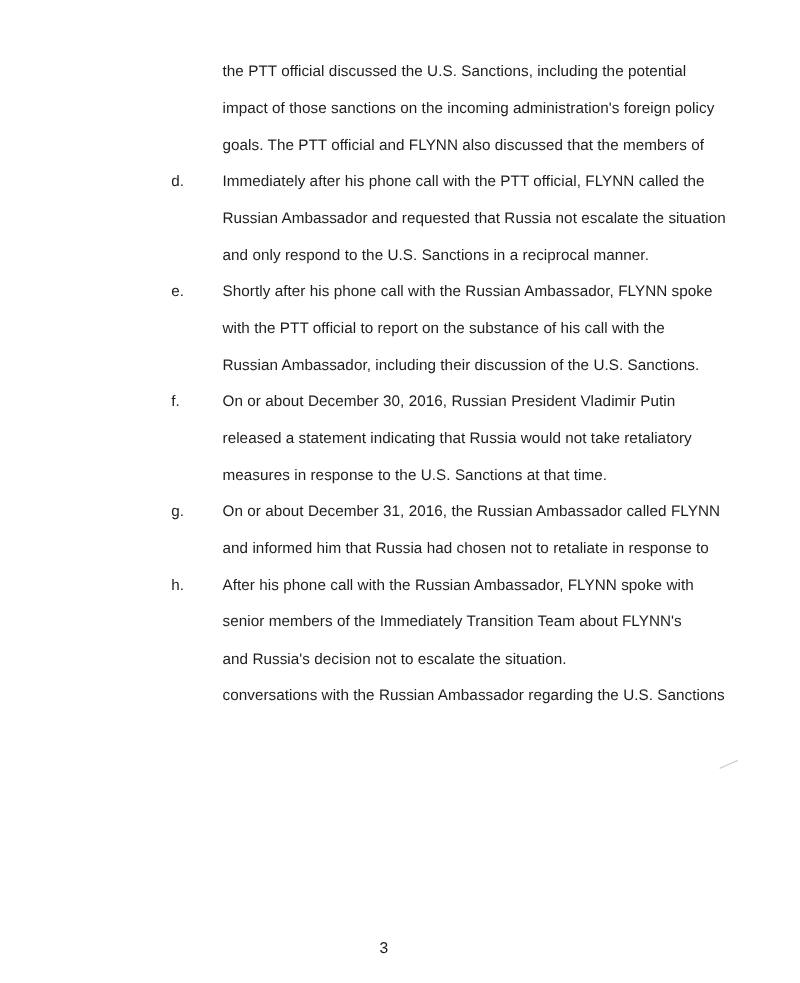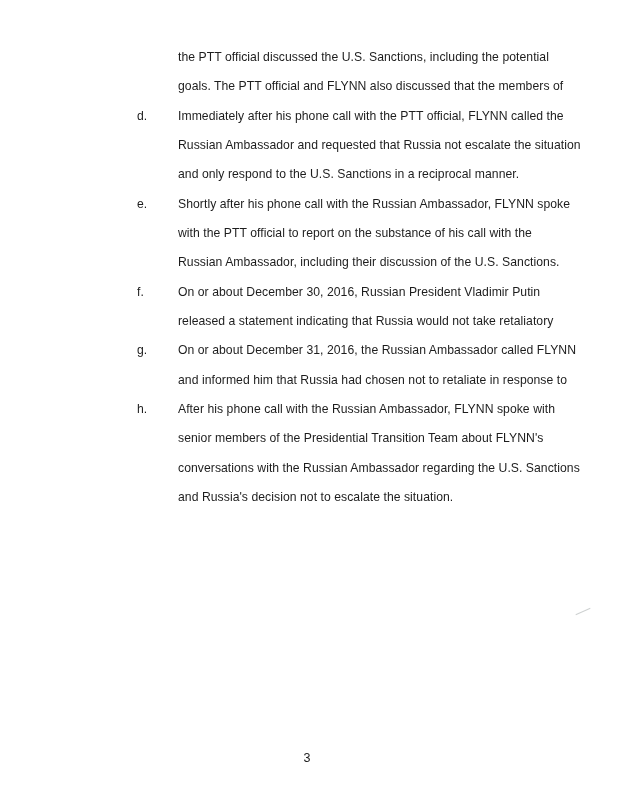--- a/index.html
+++ b/index.html
@@ -65,20 +65,21 @@
 </style>
 </head>
 <body>
 
 <div class="page">
 
   <div class="content">
 
     <div class="para">
       <div class="line">the PTT official discussed the U.S. Sanctions, including the potential</div>
+      <div class="line">impact of those sanctions on the incoming administration's foreign policy</div>
       <div class="line">goals. The PTT official and FLYNN also discussed that the members of</div>
     </div>
 
     <div class="para">
       <span class="item-label">d.</span>
       <div class="line">Immediately after his phone call with the PTT official, FLYNN called the</div>
       <div class="line">Russian Ambassador and requested that Russia not escalate the situation</div>
       <div class="line">and only respond to the U.S. Sanctions in a reciprocal manner.</div>
     </div>
 
@@ -86,34 +87,35 @@
       <span class="item-label">e.</span>
       <div class="line">Shortly after his phone call with the Russian Ambassador, FLYNN spoke</div>
       <div class="line">with the PTT official to report on the substance of his call with the</div>
       <div class="line">Russian Ambassador, including their discussion of the U.S. Sanctions.</div>
     </div>
 
     <div class="para">
       <span class="item-label">f.</span>
       <div class="line">On or about December 30, 2016, Russian President Vladimir Putin</div>
       <div class="line">released a statement indicating that Russia would not take retaliatory</div>
+      <div class="line">measures in response to the U.S. Sanctions at that time.</div>
     </div>
 
     <div class="para">
       <span class="item-label">g.</span>
       <div class="line">On or about December 31, 2016, the Russian Ambassador called FLYNN</div>
       <div class="line">and informed him that Russia had chosen not to retaliate in response to</div>
     </div>
 
     <div class="para">
       <span class="item-label">h.</span>
       <div class="line">After his phone call with the Russian Ambassador, FLYNN spoke with</div>
-      <div class="line">senior members of the Presidential Transition Team about FLYNN's</div>
+      <div class="line">senior members of the Immediately Transition Team about FLYNN's</div>
+      <div class="line">and Russia's decision not to escalate the situation.</div>
       <div class="line">conversations with the Russian Ambassador regarding the U.S. Sanctions</div>
-      <div class="line">and Russia's decision not to escalate the situation.</div>
     </div>
 
   </div>
 
   <div class="scan-artifact"></div>
 
   <div class="page-number">3</div>
 
 </div>
 

